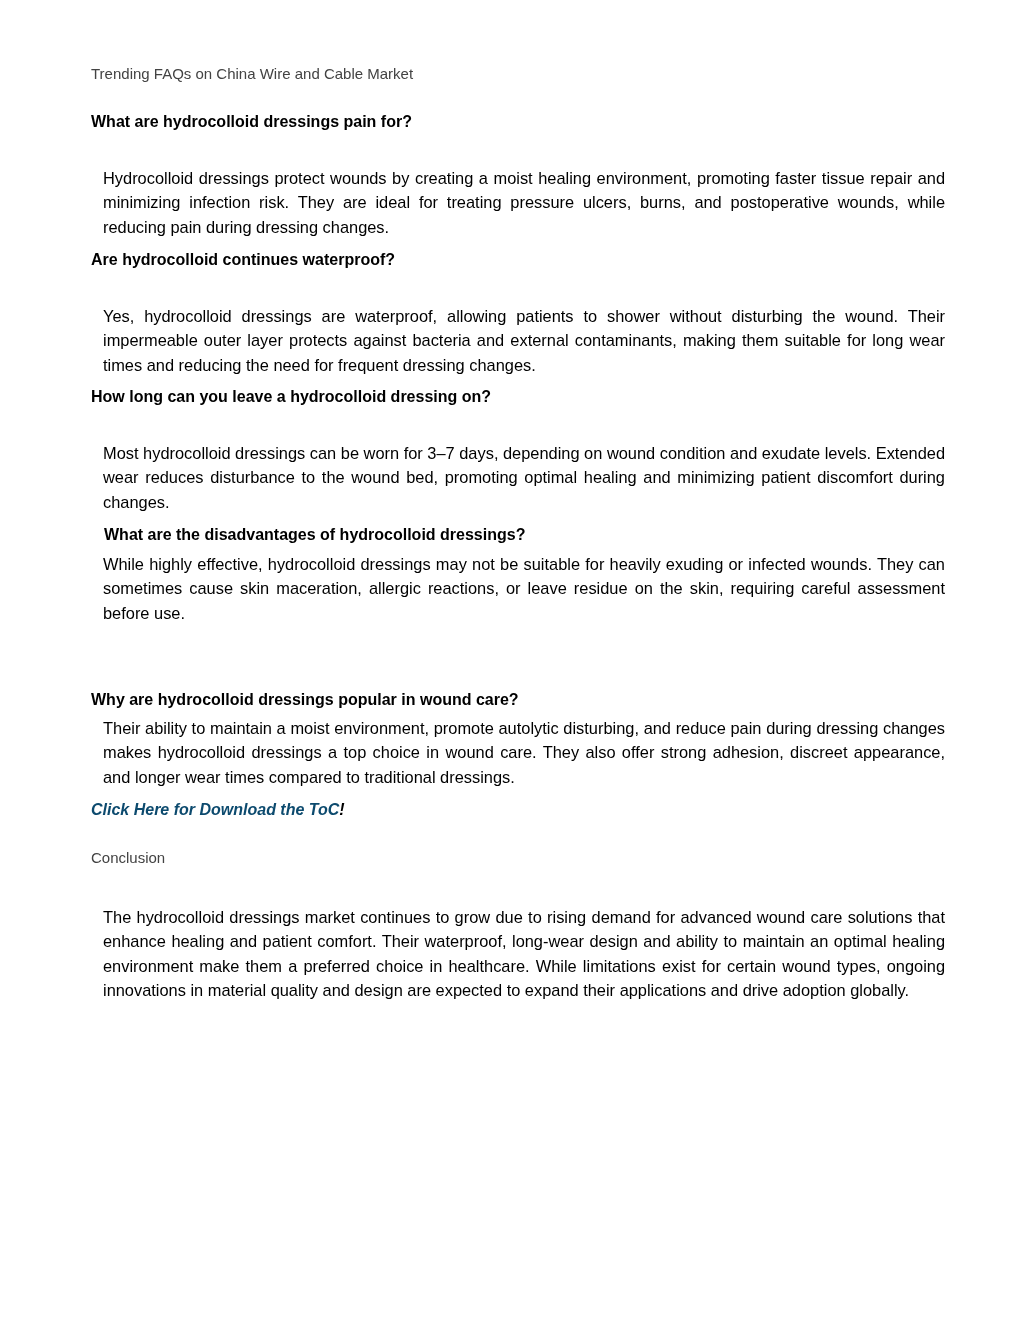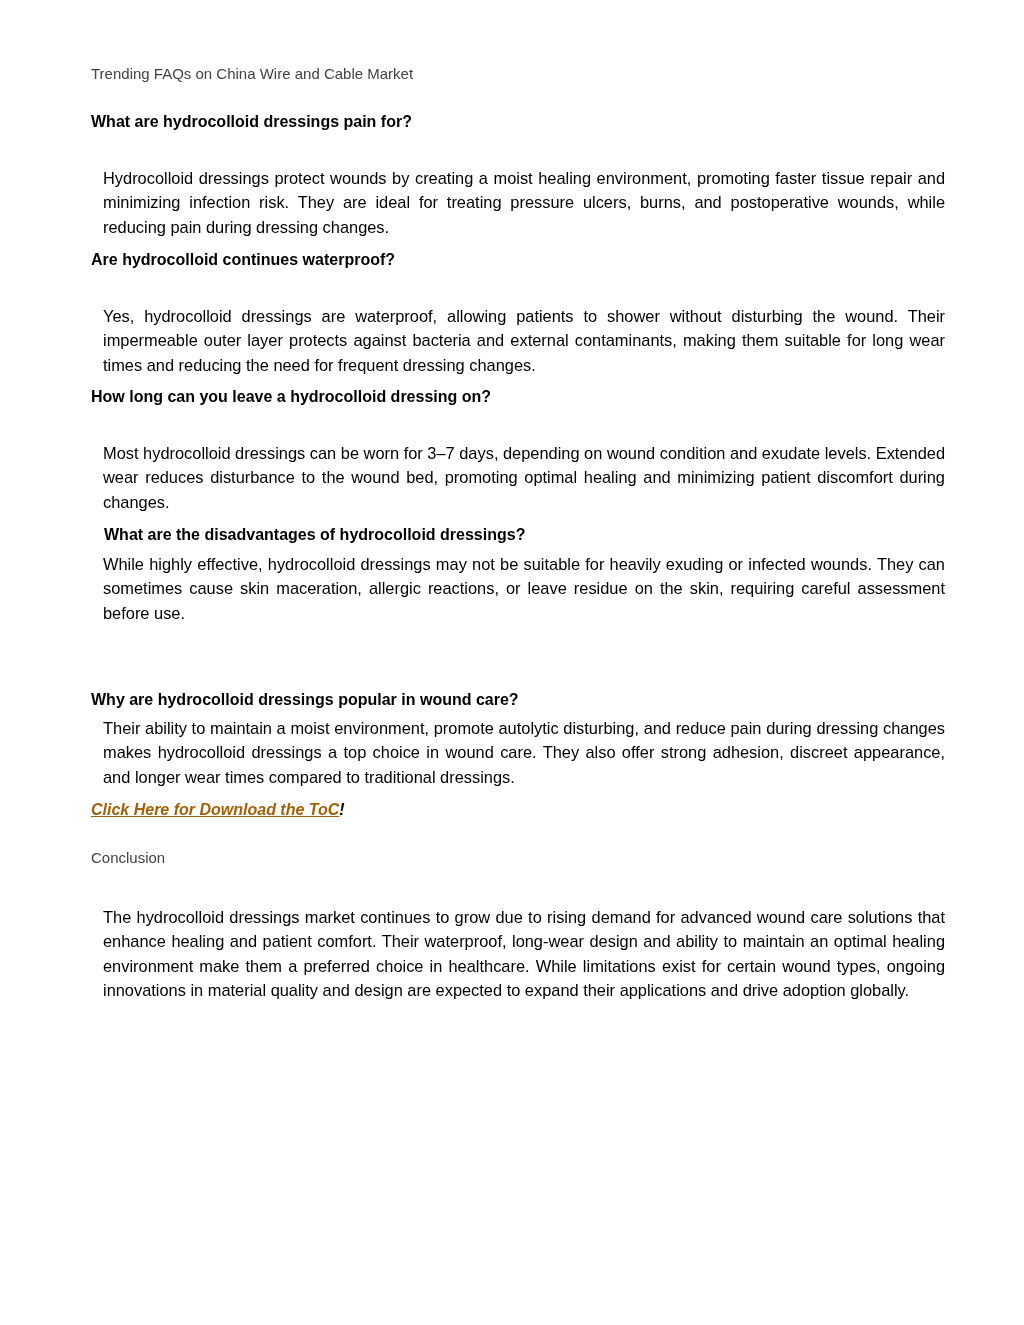--- a/index.html
+++ b/index.html
@@ -55,22 +55,21 @@
       position: absolute;
       left: 0;
       font-size: 16px;
       font-weight: bold;
       font-style: italic;
       line-height: 20px;
       white-space: nowrap;
       margin: 0;
     }
     .link-line a {
-      color: #a16207;
-      text-decoration: underline;
+      color: #0c4a6e;
       cursor: pointer;
     }
     .link-line .bang {
       color: #000000;
     }
   </style>
 </head>
 <body>
 
 <div class="page">

